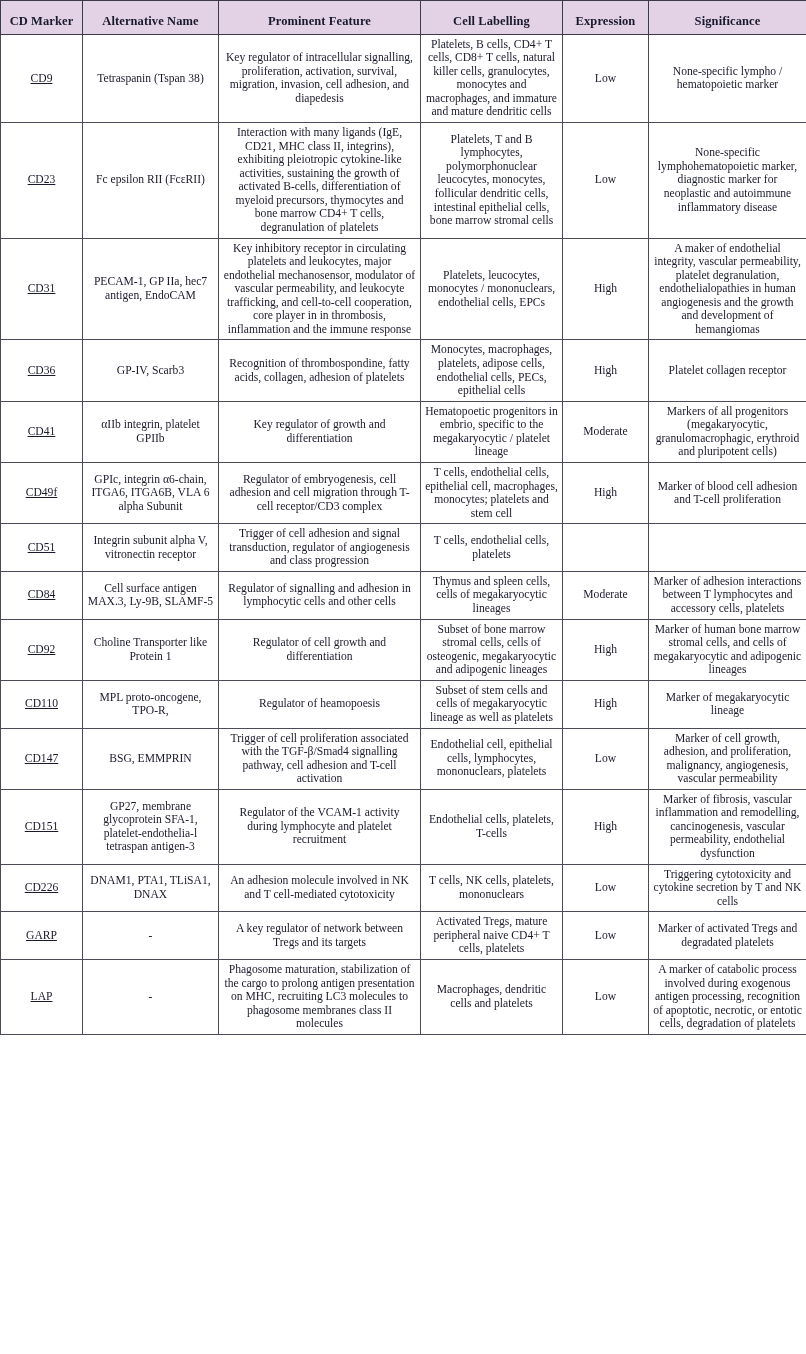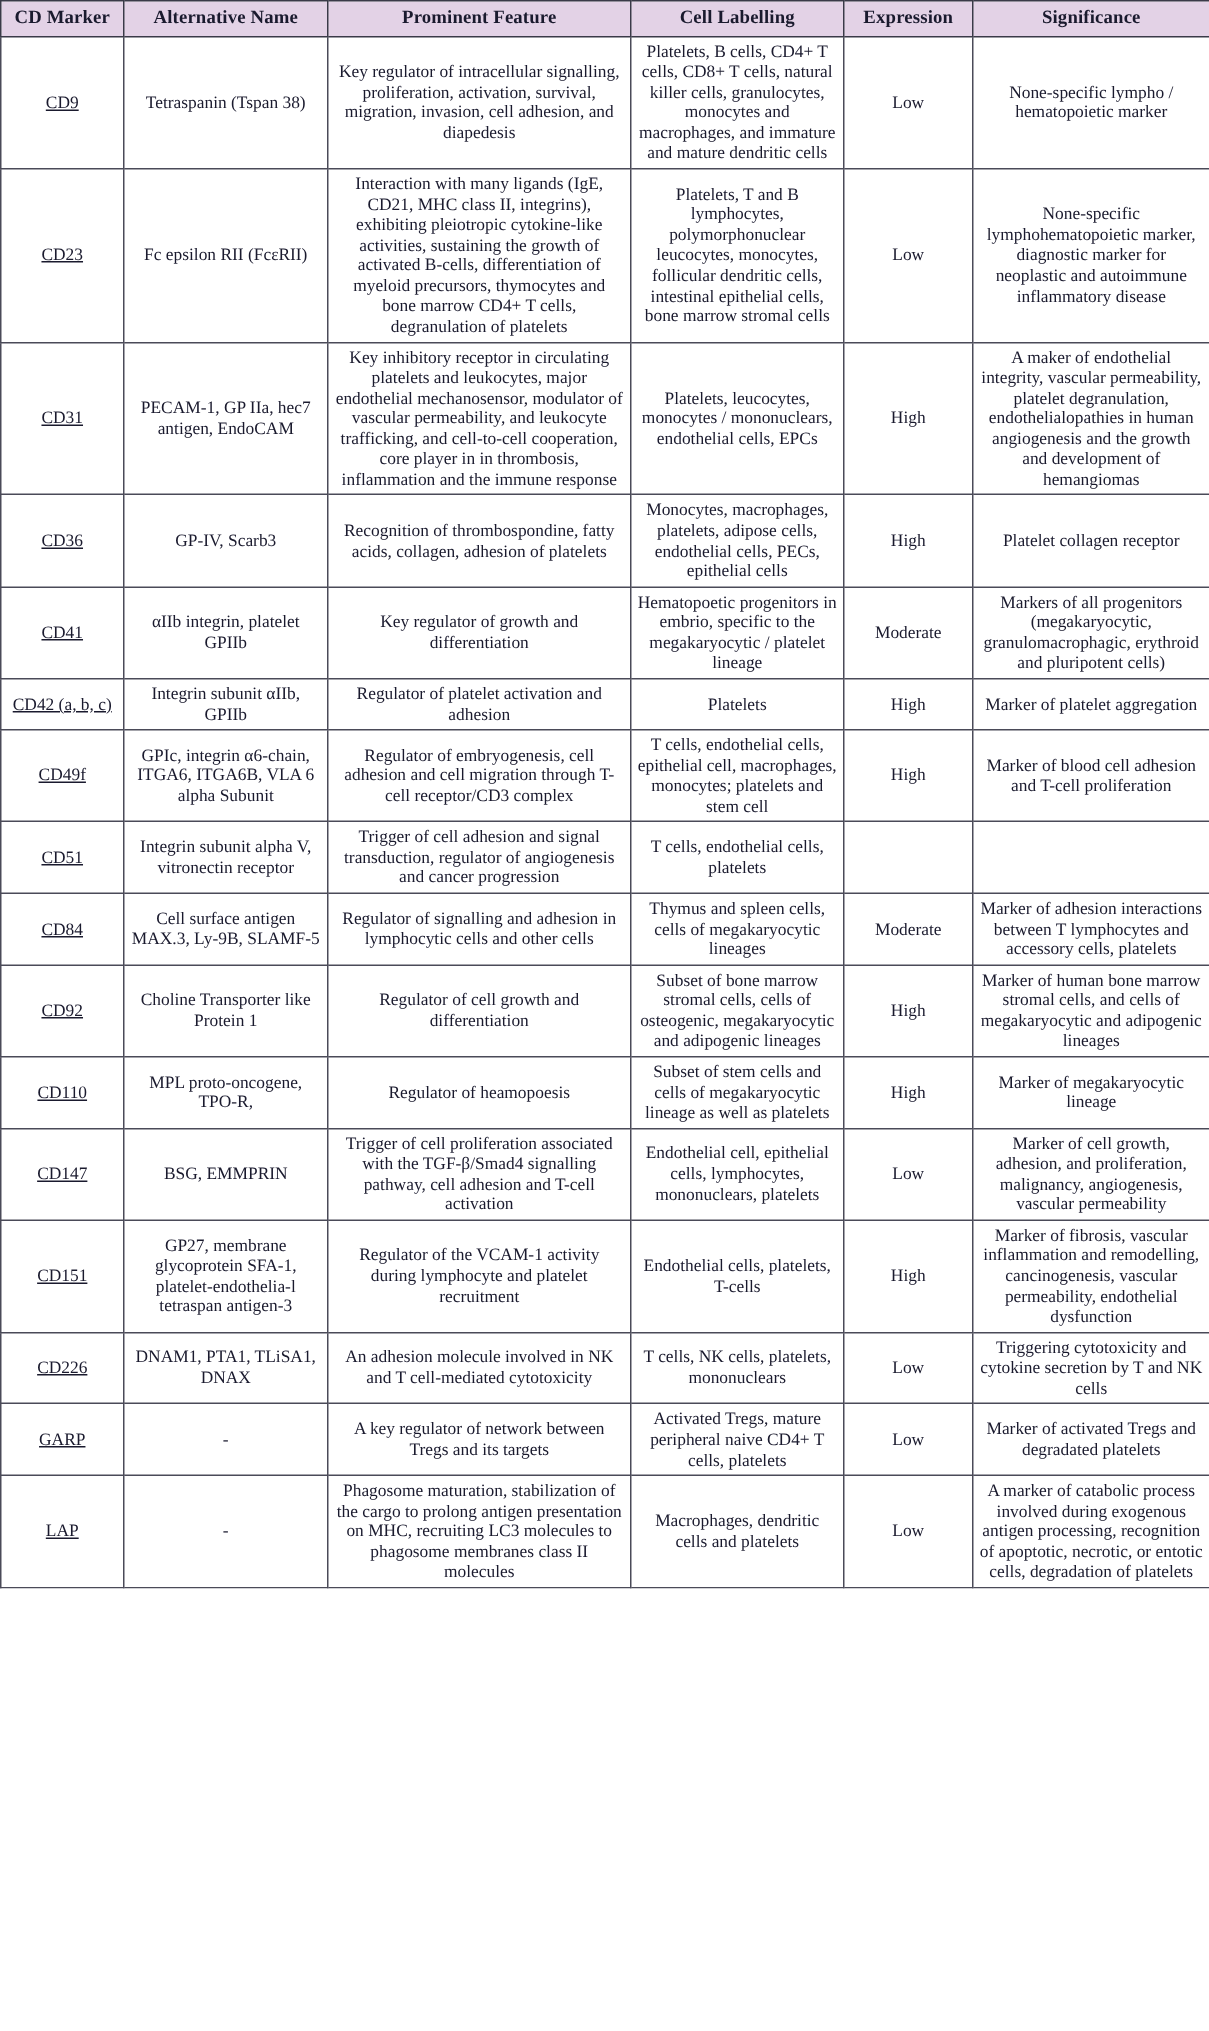--- a/index.html
+++ b/index.html
@@ -24,21 +24,21 @@
     text-align: center;
     vertical-align: middle;
     padding: 3px 4px;
     line-height: 1.17;
   }
   #cd-table thead th {
     background: #e3d2e6;
     font-weight: bold;
     font-size: 12.5px;
     letter-spacing: 0.1px;
-    padding-top: 3px;
+    padding-top: 13px;
     padding-bottom: 5px;
     border-color: #3a3a48;
   }
   #cd-table tbody td {
     font-size: 11.6px;
     background: #ffffff;
   }
   
   col.c-marker { width: 82px; }
   col.c-altname { width: 136px; }
@@ -107,39 +107,31 @@
       </tr>
       <tr>
         <td class="cell-marker">CD41</td>
         <td>αIIb integrin, platelet GPIIb</td>
         <td>Key regulator of growth and differentiation</td>
         <td>Hematopoetic progenitors in embrio, specific to the megakaryocytic / platelet lineage</td>
         <td>Moderate</td>
         <td>Markers of all progenitors (megakaryocytic, granulomacrophagic, erythroid and pluripotent cells)</td>
       </tr>
       <tr>
-        <td class="cell-marker">CD42 (a, b, c)</td>
-        <td>Integrin subunit αIIb, GPIIb</td>
-        <td>Regulator of platelet activation and adhesion</td>
-        <td>Platelets</td>
-        <td>High</td>
-        <td>Marker of platelet aggregation</td>
-      </tr>
-      <tr>
         <td class="cell-marker">CD49f</td>
         <td>GPIc, integrin α6-chain, ITGA6, ITGA6B, VLA 6 alpha Subunit</td>
         <td>Regulator of embryogenesis, cell adhesion and cell migration through T-cell receptor/CD3 complex</td>
         <td>T cells, endothelial cells, epithelial cell, macrophages, monocytes; platelets and stem cell</td>
         <td>High</td>
         <td>Marker of blood cell adhesion and T-cell proliferation</td>
       </tr>
       <tr>
         <td class="cell-marker">CD51</td>
         <td>Integrin subunit alpha V, vitronectin receptor</td>
-        <td>Trigger of cell adhesion and signal transduction, regulator of angiogenesis and cancer progression</td>
+        <td>Trigger of cell adhesion and signal transduction, regulator of angiogenesis and class progression</td>
         <td>T cells, endothelial cells, platelets</td>
         <td class="cell-empty"></td>
         <td class="cell-empty"></td>
       </tr>
       <tr>
         <td class="cell-marker">CD84</td>
         <td>Cell surface antigen MAX.3, Ly-9B, SLAMF-5</td>
         <td>Regulator of signalling and adhesion in lymphocytic cells and other cells</td>
         <td>Thymus and spleen cells, cells of megakaryocytic lineages</td>
         <td>Moderate</td>

